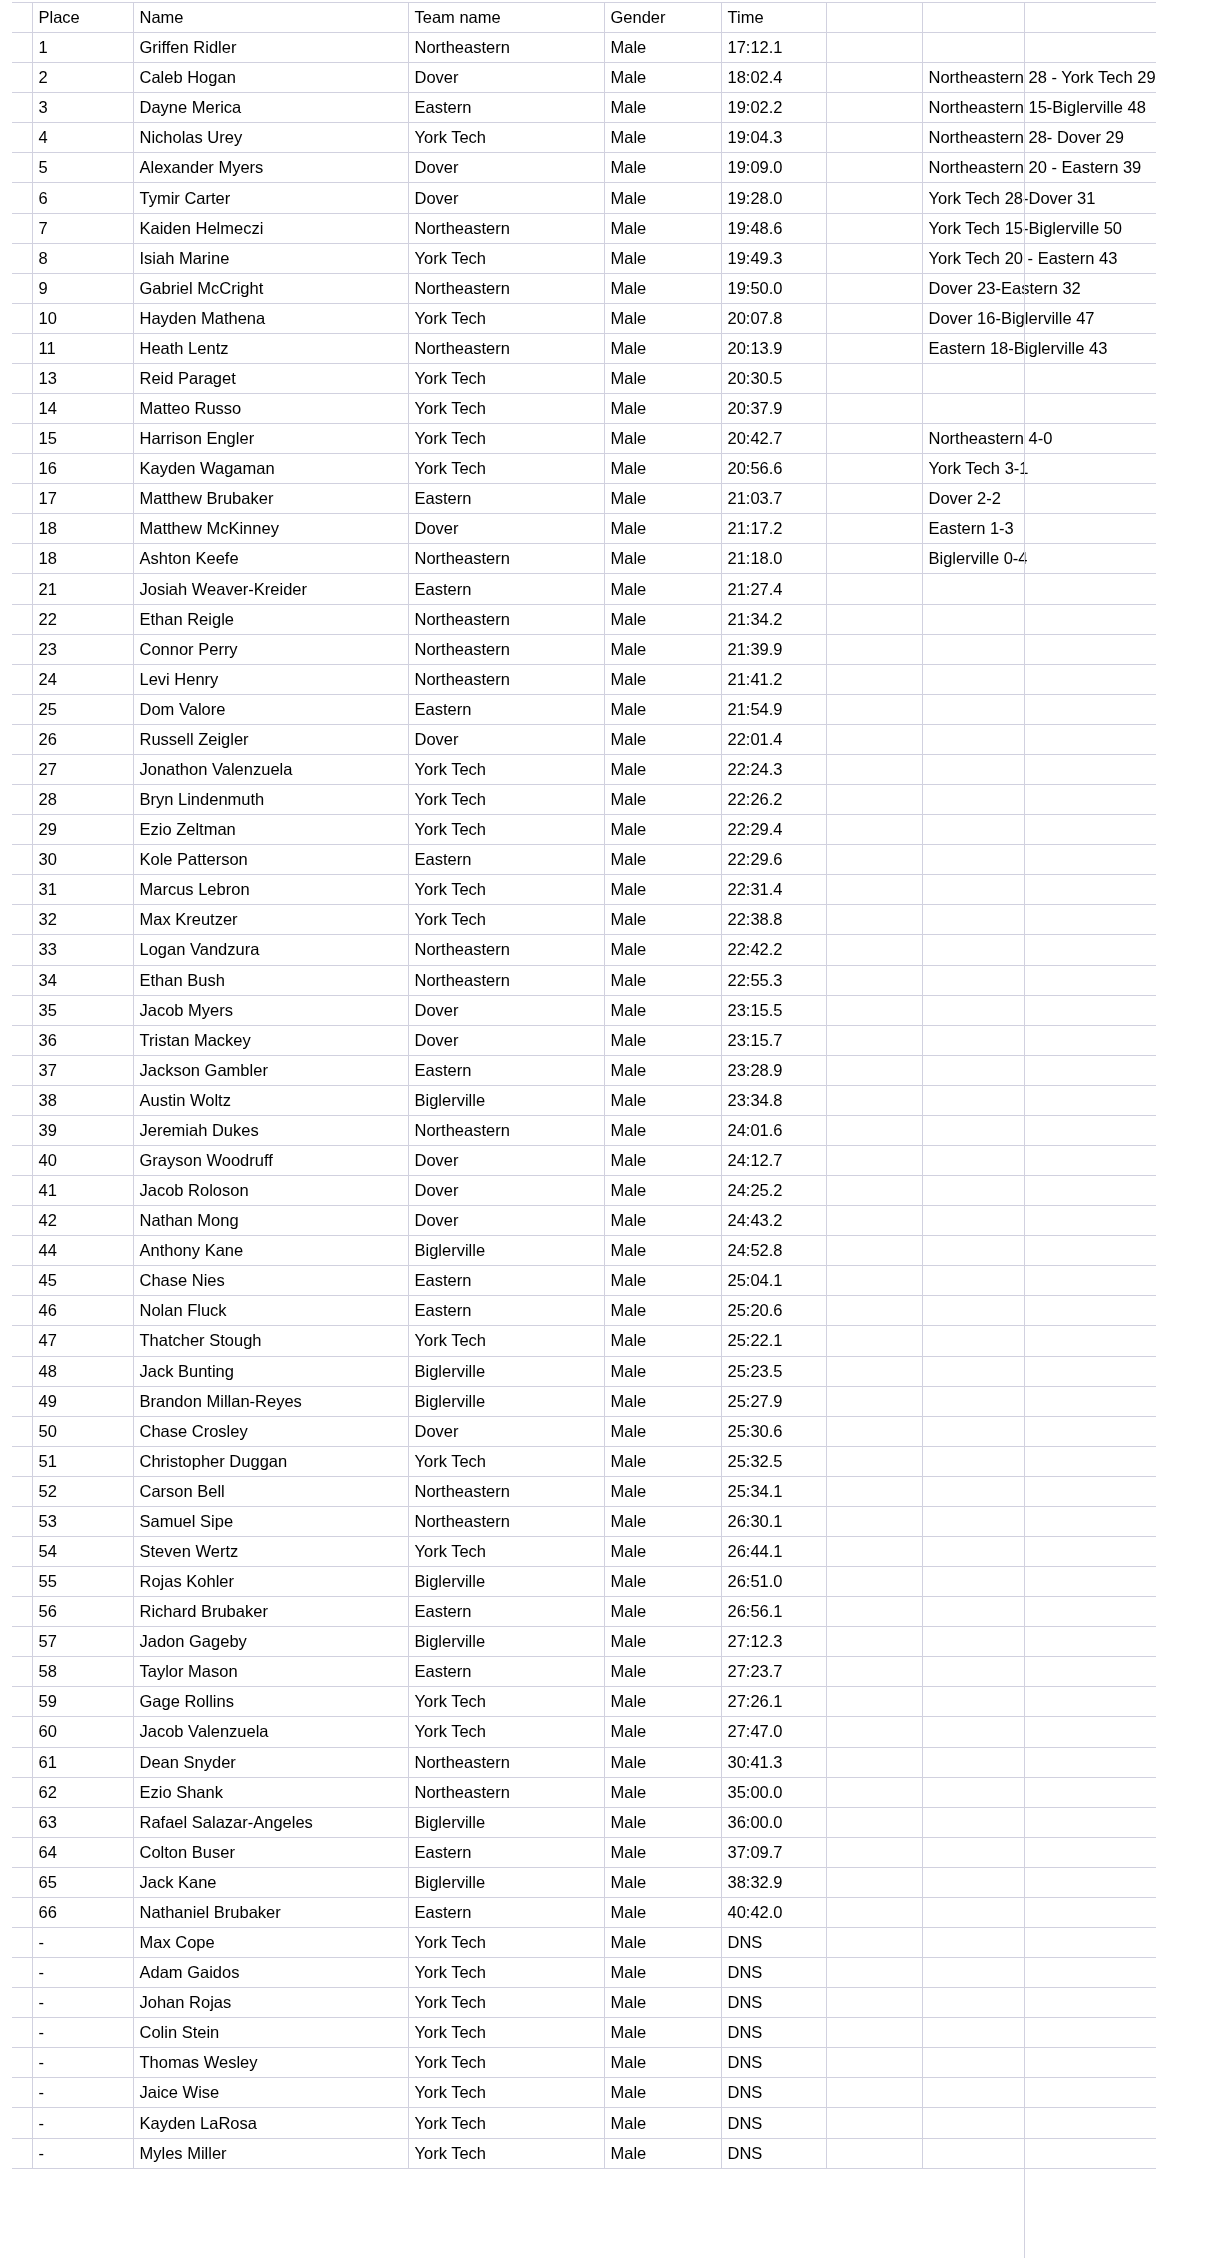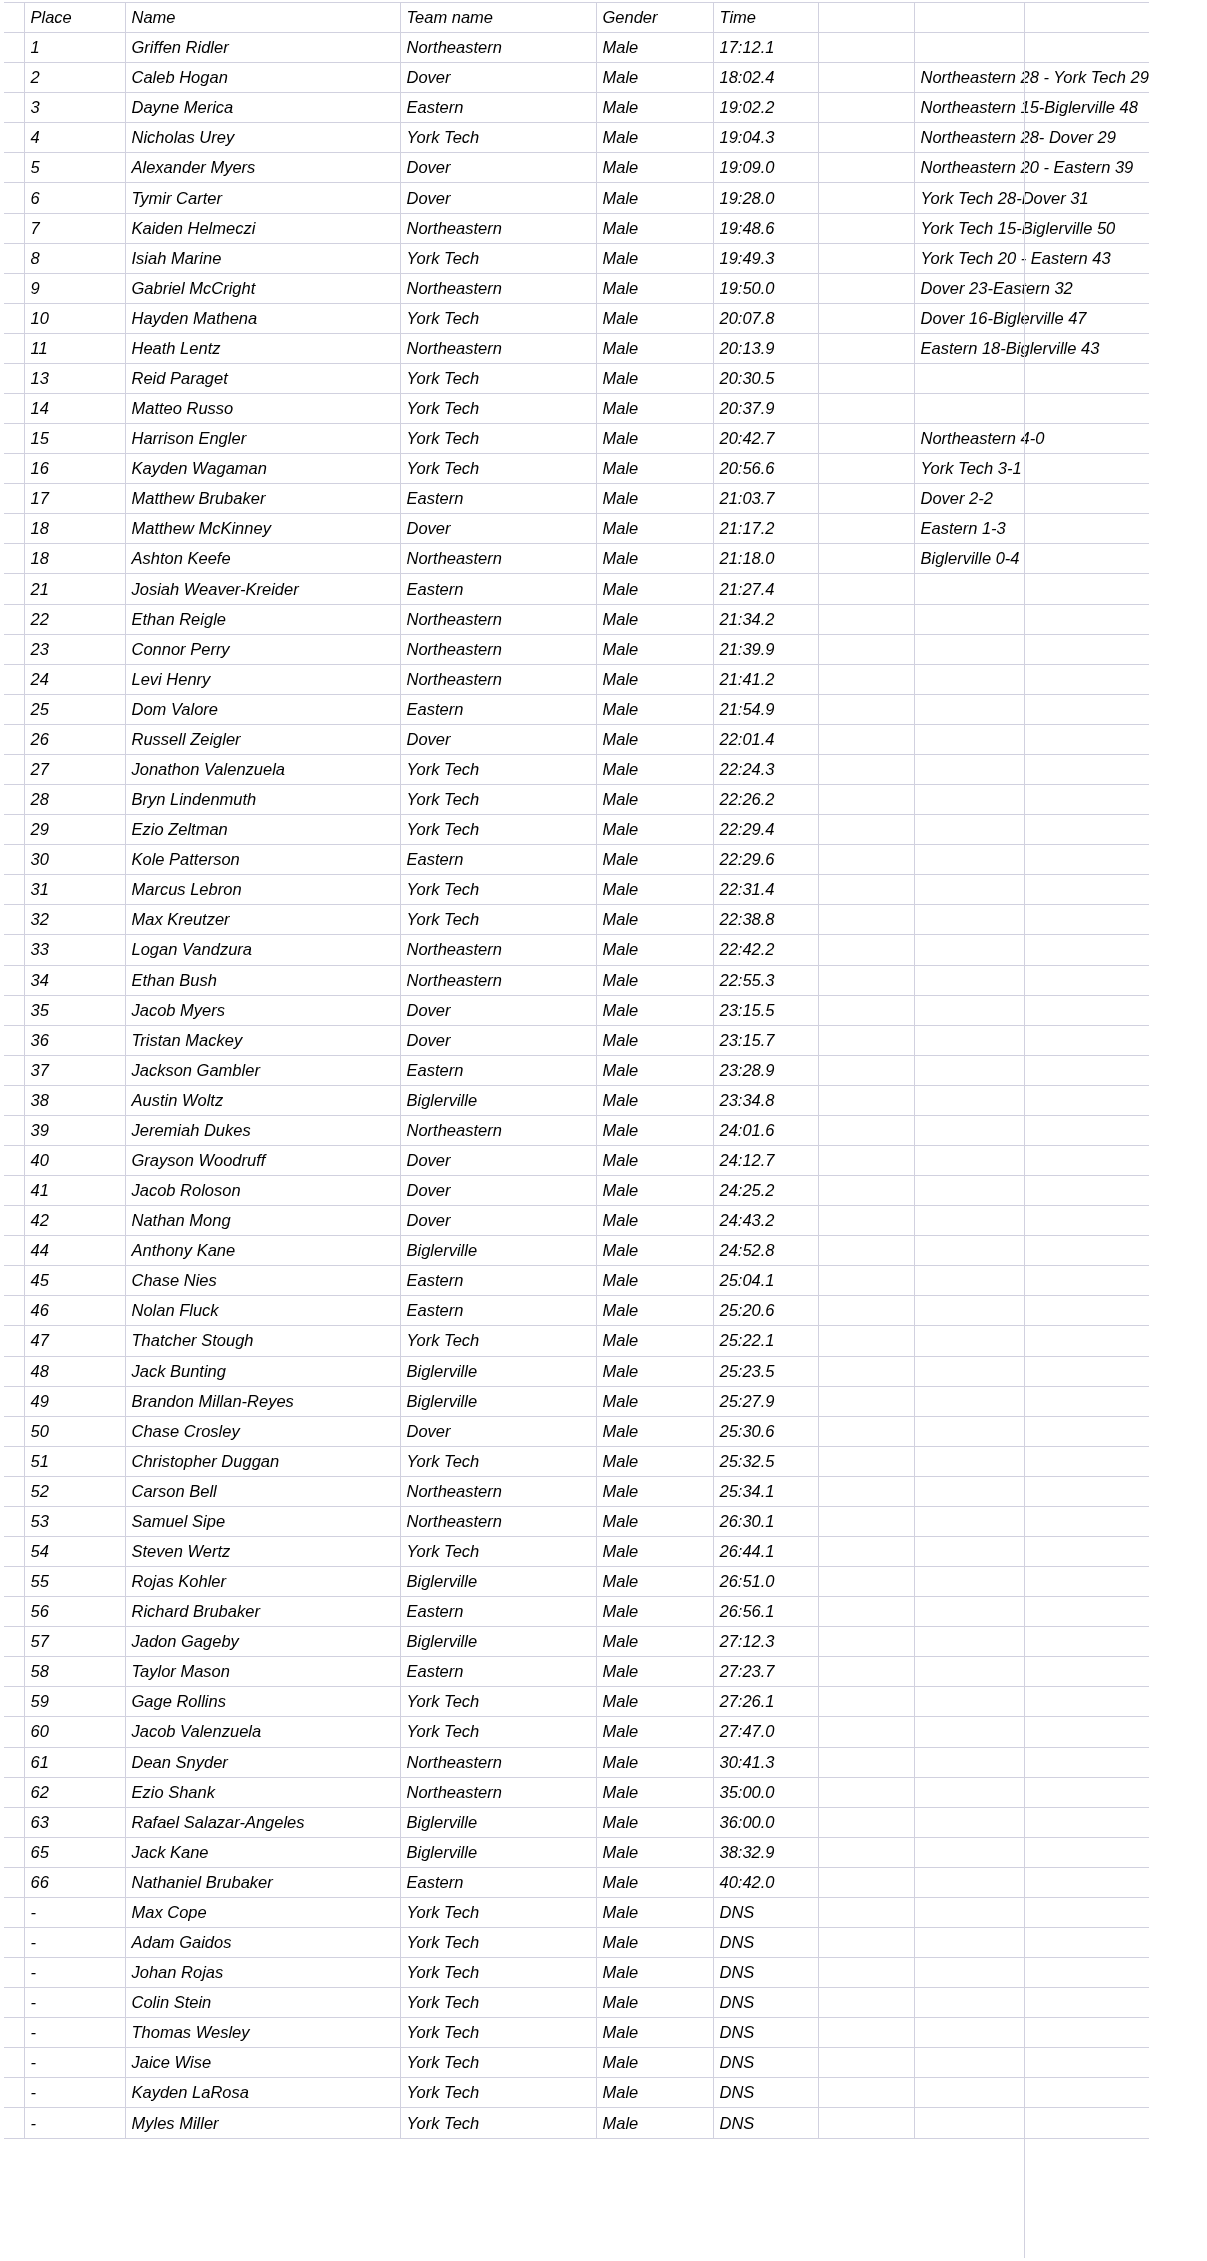--- a/index.html
+++ b/index.html
@@ -12,24 +12,23 @@
     width: 1207px;
     height: 2261px;
     overflow: hidden;
     font-family: "Liberation Sans", sans-serif;
     font-size: 16.5px;
     color: #000000;
   }
   table.sheet {
     position: absolute;
     top: 2px;
-    left: 4px;
+    left: 12px;
     border-collapse: collapse;
     table-layout: fixed;
-    font-style: italic;
   }
   table.sheet tr {
     height: 30.08px;
   }
   table.sheet td {
     border: 1px solid #d1d1df;
     padding: 0 0 0 6px;
     vertical-align: middle;
     white-space: nowrap;
     overflow: visible;
@@ -673,20 +672,30 @@
     <td>63</td>
     <td>Rafael Salazar-Angeles</td>
     <td>Biglerville</td>
     <td>Male</td>
     <td>36:00.0</td>
     <td></td>
     <td class="notes"></td>
   </tr>
       <tr>
     <td class="gutter"></td>
+    <td>64</td>
+    <td>Colton Buser</td>
+    <td>Eastern</td>
+    <td>Male</td>
+    <td>37:09.7</td>
+    <td></td>
+    <td class="notes"></td>
+  </tr>
+      <tr>
+    <td class="gutter"></td>
     <td>65</td>
     <td>Jack Kane</td>
     <td>Biglerville</td>
     <td>Male</td>
     <td>38:32.9</td>
     <td></td>
     <td class="notes"></td>
   </tr>
       <tr>
     <td class="gutter"></td>

